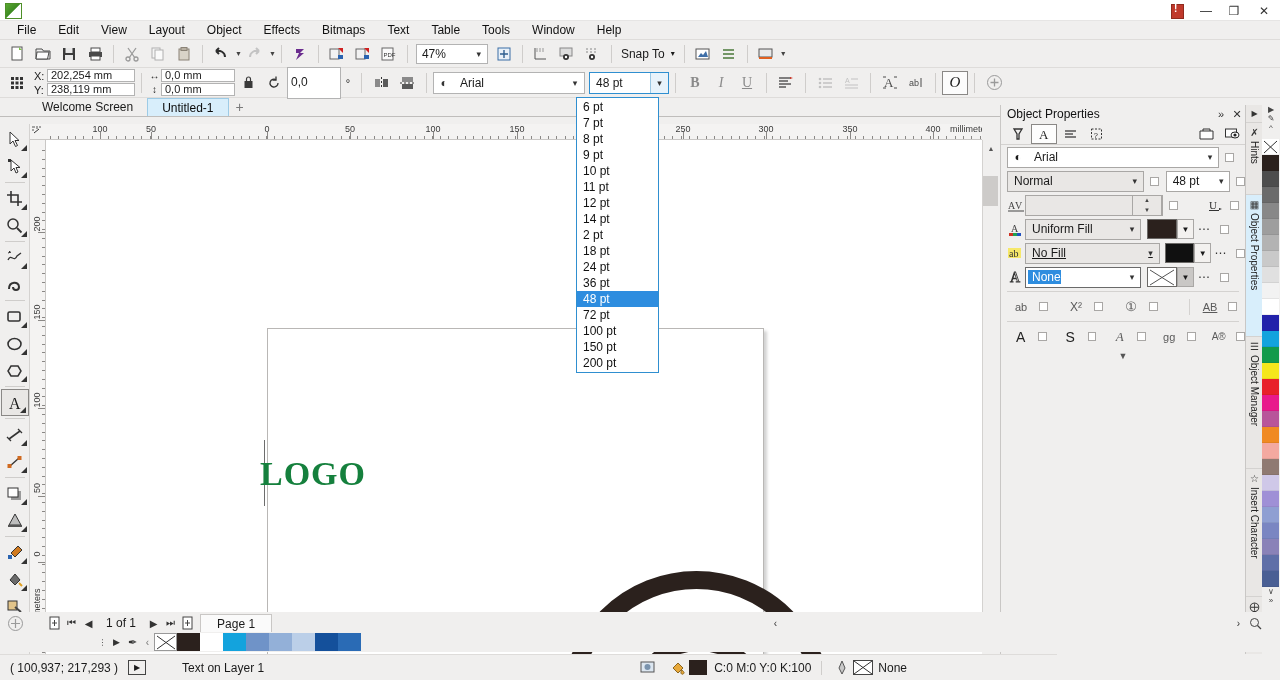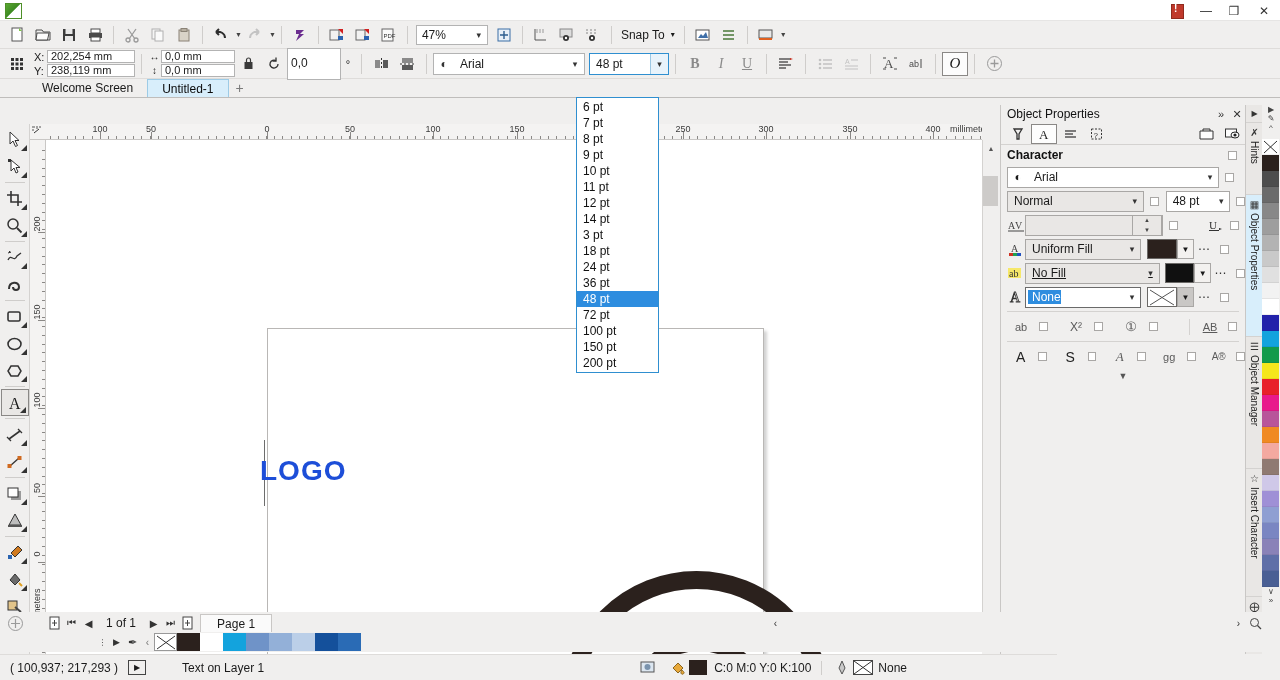--- a/index.html
+++ b/index.html
@@ -109,22 +109,22 @@
             writing-mode:vertical-rl; transform:translateY(-50%) rotate(180deg); }
 
   
   .canvaswrap { position:absolute; left:46px; top:16px; width:936px; height:514px;
                 background:#ffffff; overflow:hidden; }
   .page { position:absolute; left:221px; top:188px; width:497px; height:351px;
           background:#fff; border:1px solid #b9b7b5; box-shadow:3px 3px 3px rgba(0,0,0,0.18); }
   .ring { position:absolute; border-radius:50%; }
   .ring-outer { left:293px; top:242px; width:271px; height:271px; border:18px solid #2b211d; }
   .ring-inner { left:360px; top:307px; width:142px; height:142px; border:15px solid #2b211d; }
-  .logo-text { position:absolute; left:214px; top:315px; font-family:Liberation Sans, sans-serif;
-               font-weight:bold; font-size:28px; letter-spacing:1px; color:#1d4ed8; }
+  .logo-text { position:absolute; left:214px; top:315px; font-family:Liberation Serif, serif;
+               font-weight:bold; font-size:34px; letter-spacing:1px; color:#15803d; }
   .textcursor { position:absolute; left:218px; top:300px; width:1px; height:66px; background:#6d6d6d; }
 
   
   .vscroll { position:absolute; left:982px; top:16px; width:16px; height:498px; background:#f0efee;
              border-left:1px solid #d4d2d0; }
   .sbbtn { width:16px; height:16px; background:#f0efee; display:flex; align-items:center;
            justify-content:center; font-size:7px; color:#555; }
   .sbthumb { background:#cdcbc9; }
 
   
@@ -212,20 +212,34 @@
   <div class="titlebar">
     <div class="app-logo"></div>
     <div class="win-btns">
       <div class="alert-ico"></div>
       <div class="win-btn">—</div>
       <div class="win-btn">❐</div>
       <div class="win-btn close">✕</div>
     </div>
   </div>
 
+  <div class="menubar">
+    <div class="menu-item">File</div>
+    <div class="menu-item">Edit</div>
+    <div class="menu-item">View</div>
+    <div class="menu-item">Layout</div>
+    <div class="menu-item">Object</div>
+    <div class="menu-item">Effects</div>
+    <div class="menu-item">Bitmaps</div>
+    <div class="menu-item">Text</div>
+    <div class="menu-item">Table</div>
+    <div class="menu-item">Tools</div>
+    <div class="menu-item">Window</div>
+    <div class="menu-item">Help</div>
+  </div>
 
   <div class="toolbar">
     <div class="tb-btn">
       <svg width="17" height="17" viewBox="0 0 17 17">
           <rect x="3" y="2" width="10" height="13" fill="#fff" stroke="#555"></rect>
           <path d="M10 2 L13 5 L10 5 Z" fill="#7ec24a"></path>
         </svg>
     </div>
     <div class="tb-btn">
       <svg width="18" height="17" viewBox="0 0 18 17">
@@ -920,26 +934,20 @@
       </div>
       <div class="dtab">
         <svg width="17" height="15" viewBox="0 0 17 15">
             <rect x="1.5" y="3" width="11" height="8" fill="#fdfdfd" stroke="#333"></rect>
             <ellipse cx="11" cy="9" rx="4" ry="3" fill="#fff" stroke="#222"></ellipse>
             <circle cx="11" cy="9" r="1.6" fill="#222"></circle>
           </svg>
       </div>
     </div>
 
-    <div class="sec-title">
-      <span>Character</span>
-      <span style="flex:1"></span>
-      <span class="mini-chk"></span>
-      <span style="width:8px"></span>
-    </div>
 
     <div class="row">
       <div class="sel-combo" style="width:212px;">
         <span style="width:20px;text-align:center;">◐</span>
         <span class="sc-txt">Arial</span>
         <span class="sc-arr">▾</span>
       </div>
       <span class="mini-chk"></span>
     </div>
 
@@ -1255,21 +1263,21 @@
   <div class="dropdown">
     <div id="ddlist">
         <div class="dd-item">6 pt</div>
         <div class="dd-item">7 pt</div>
         <div class="dd-item">8 pt</div>
         <div class="dd-item">9 pt</div>
         <div class="dd-item">10 pt</div>
         <div class="dd-item">11 pt</div>
         <div class="dd-item">12 pt</div>
         <div class="dd-item">14 pt</div>
-        <div class="dd-item">3 pt</div>
+        <div class="dd-item">2 pt</div>
         <div class="dd-item">18 pt</div>
         <div class="dd-item">24 pt</div>
         <div class="dd-item">36 pt</div>
         <div class="dd-item sel">48 pt</div>
         <div class="dd-item">72 pt</div>
         <div class="dd-item">100 pt</div>
         <div class="dd-item">150 pt</div>
         <div class="dd-item">200 pt</div>
       </div>
   </div>

